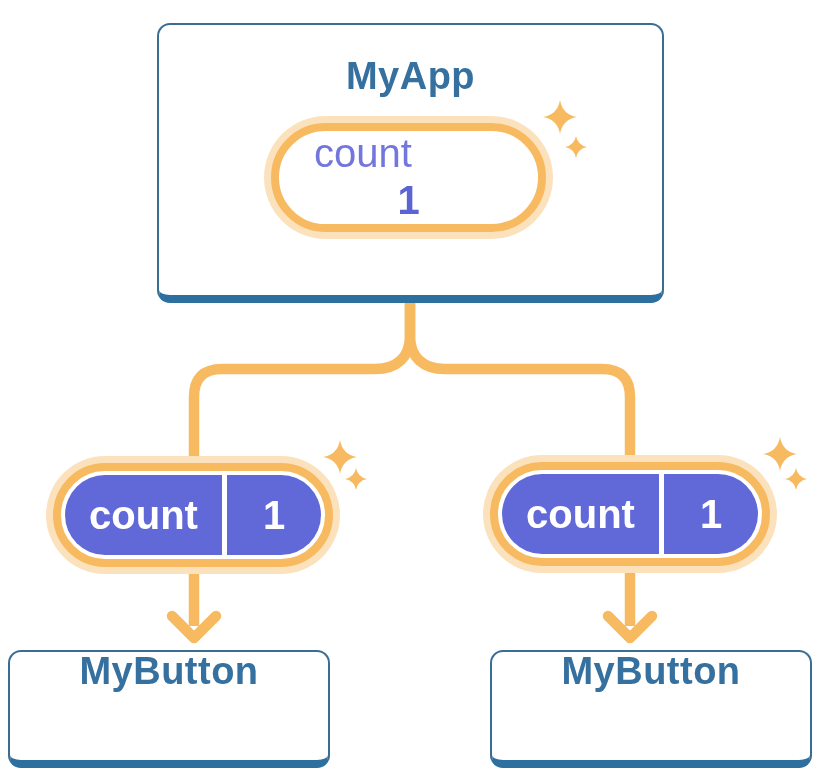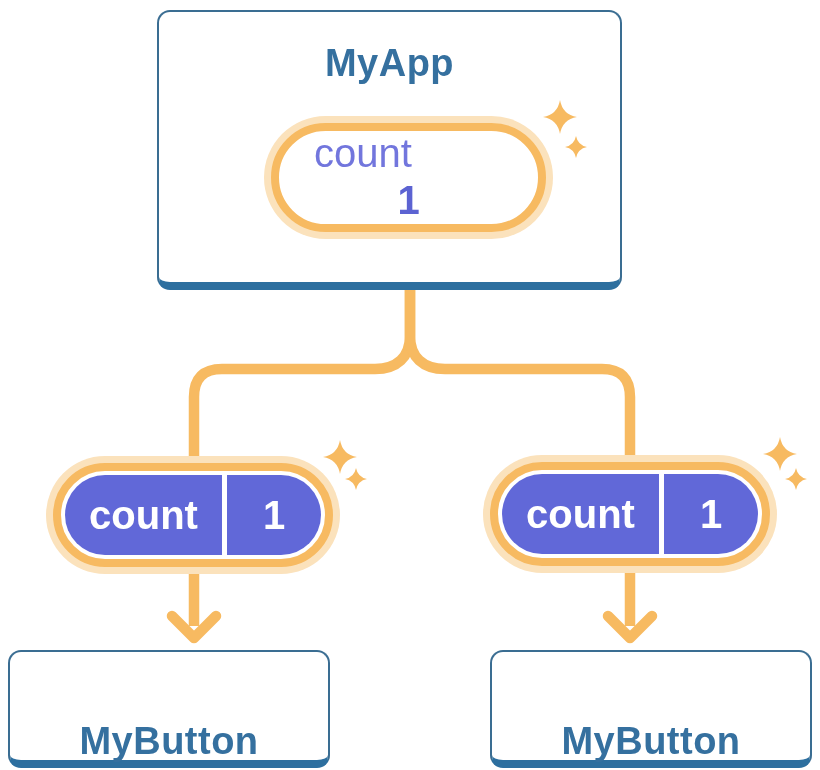--- a/index.html
+++ b/index.html
@@ -30,23 +30,23 @@
   .card{
     position:absolute;z-index:2;background:var(--white);
     border:2.5px solid var(--blueBorder);
     border-bottom:8px solid var(--blueBand);
     border-radius:13px;
   }
   .card-title{
     color:var(--blueText);font-size:38px;font-weight:700;
     letter-spacing:0.5px;line-height:1;text-align:center;
   }
-  .root-card{left:157px;top:10px;width:465px;height:280px;}
+  .root-card{left:157px;top:23px;width:507px;height:280px;}
   .root-card .card-title{margin-top:32px;}
-  .leaf-card{display:flex;align-items:flex-end;justify-content:center;}
+  .leaf-card{display:flex;align-items:flex-start;justify-content:center;}
   .leaf-card-left{left:8px;top:650px;width:322px;height:118px;}
   .leaf-card-right{left:490px;top:650px;width:322px;height:118px;}
 
   
   .pill-halo{
     position:absolute;z-index:2;background:var(--halo);
     border-radius:999px;padding:7px;
   }
   .pill-core{
     border:8px solid var(--orange);border-radius:999px;

